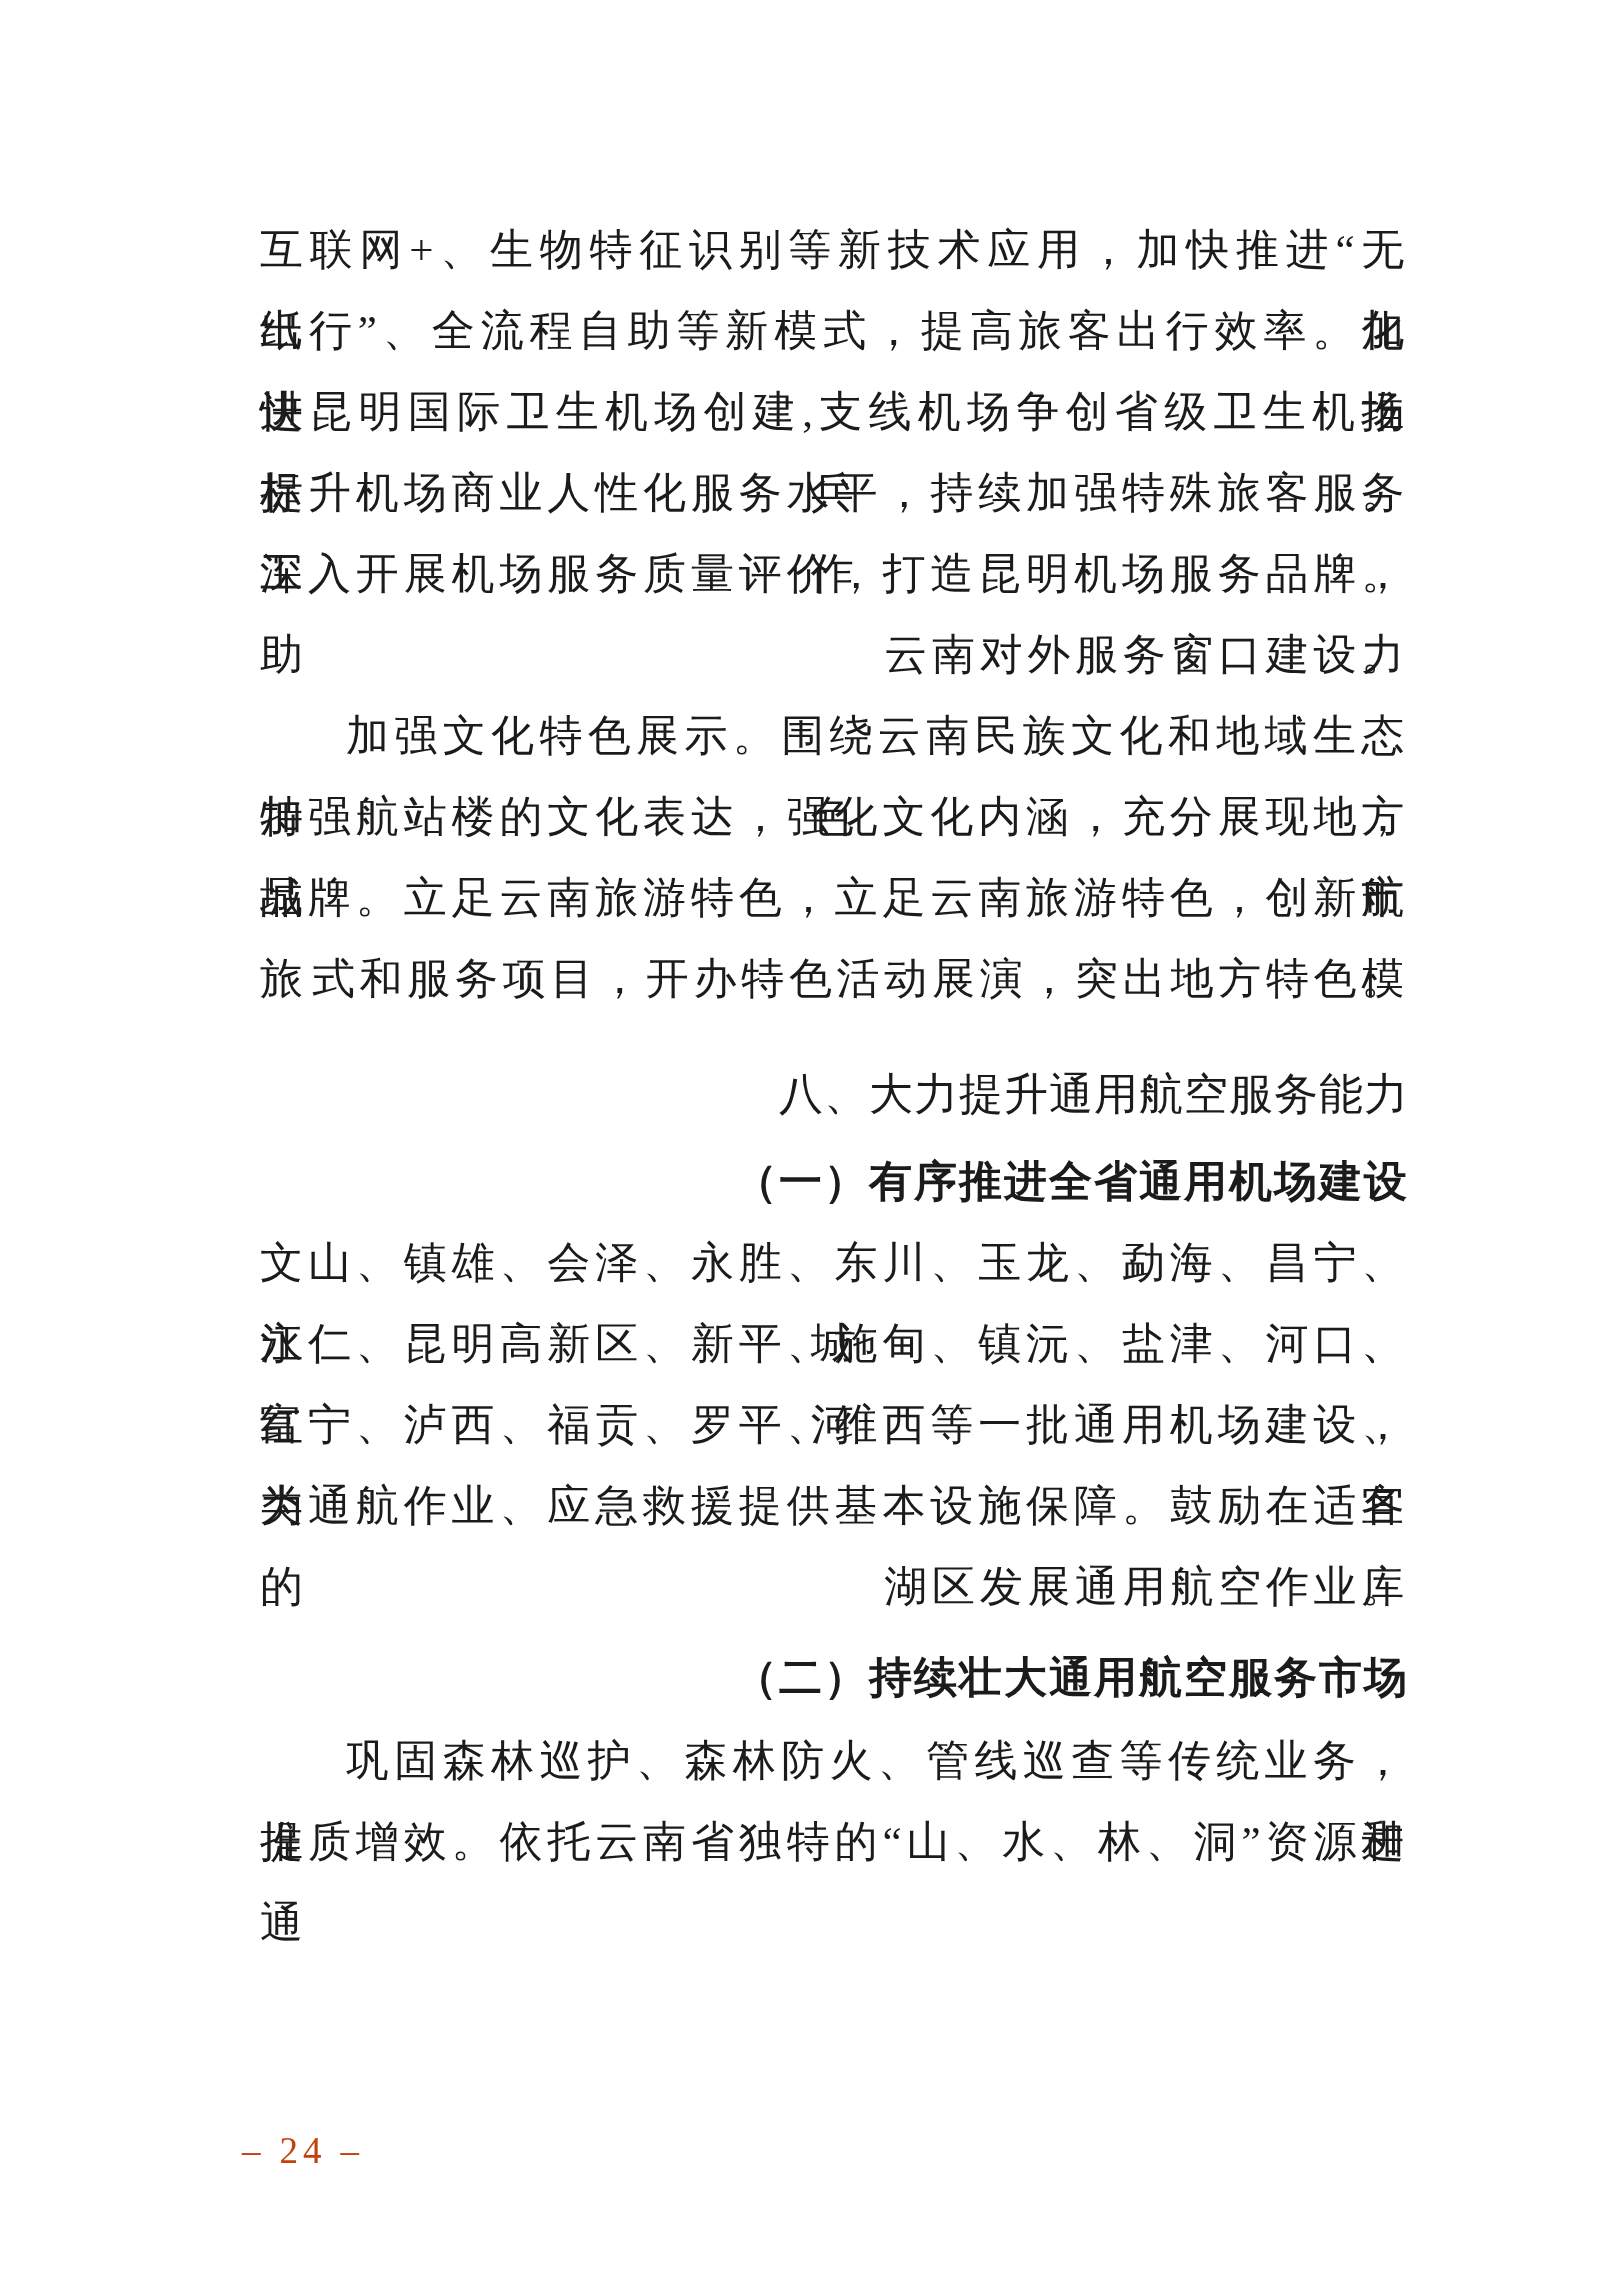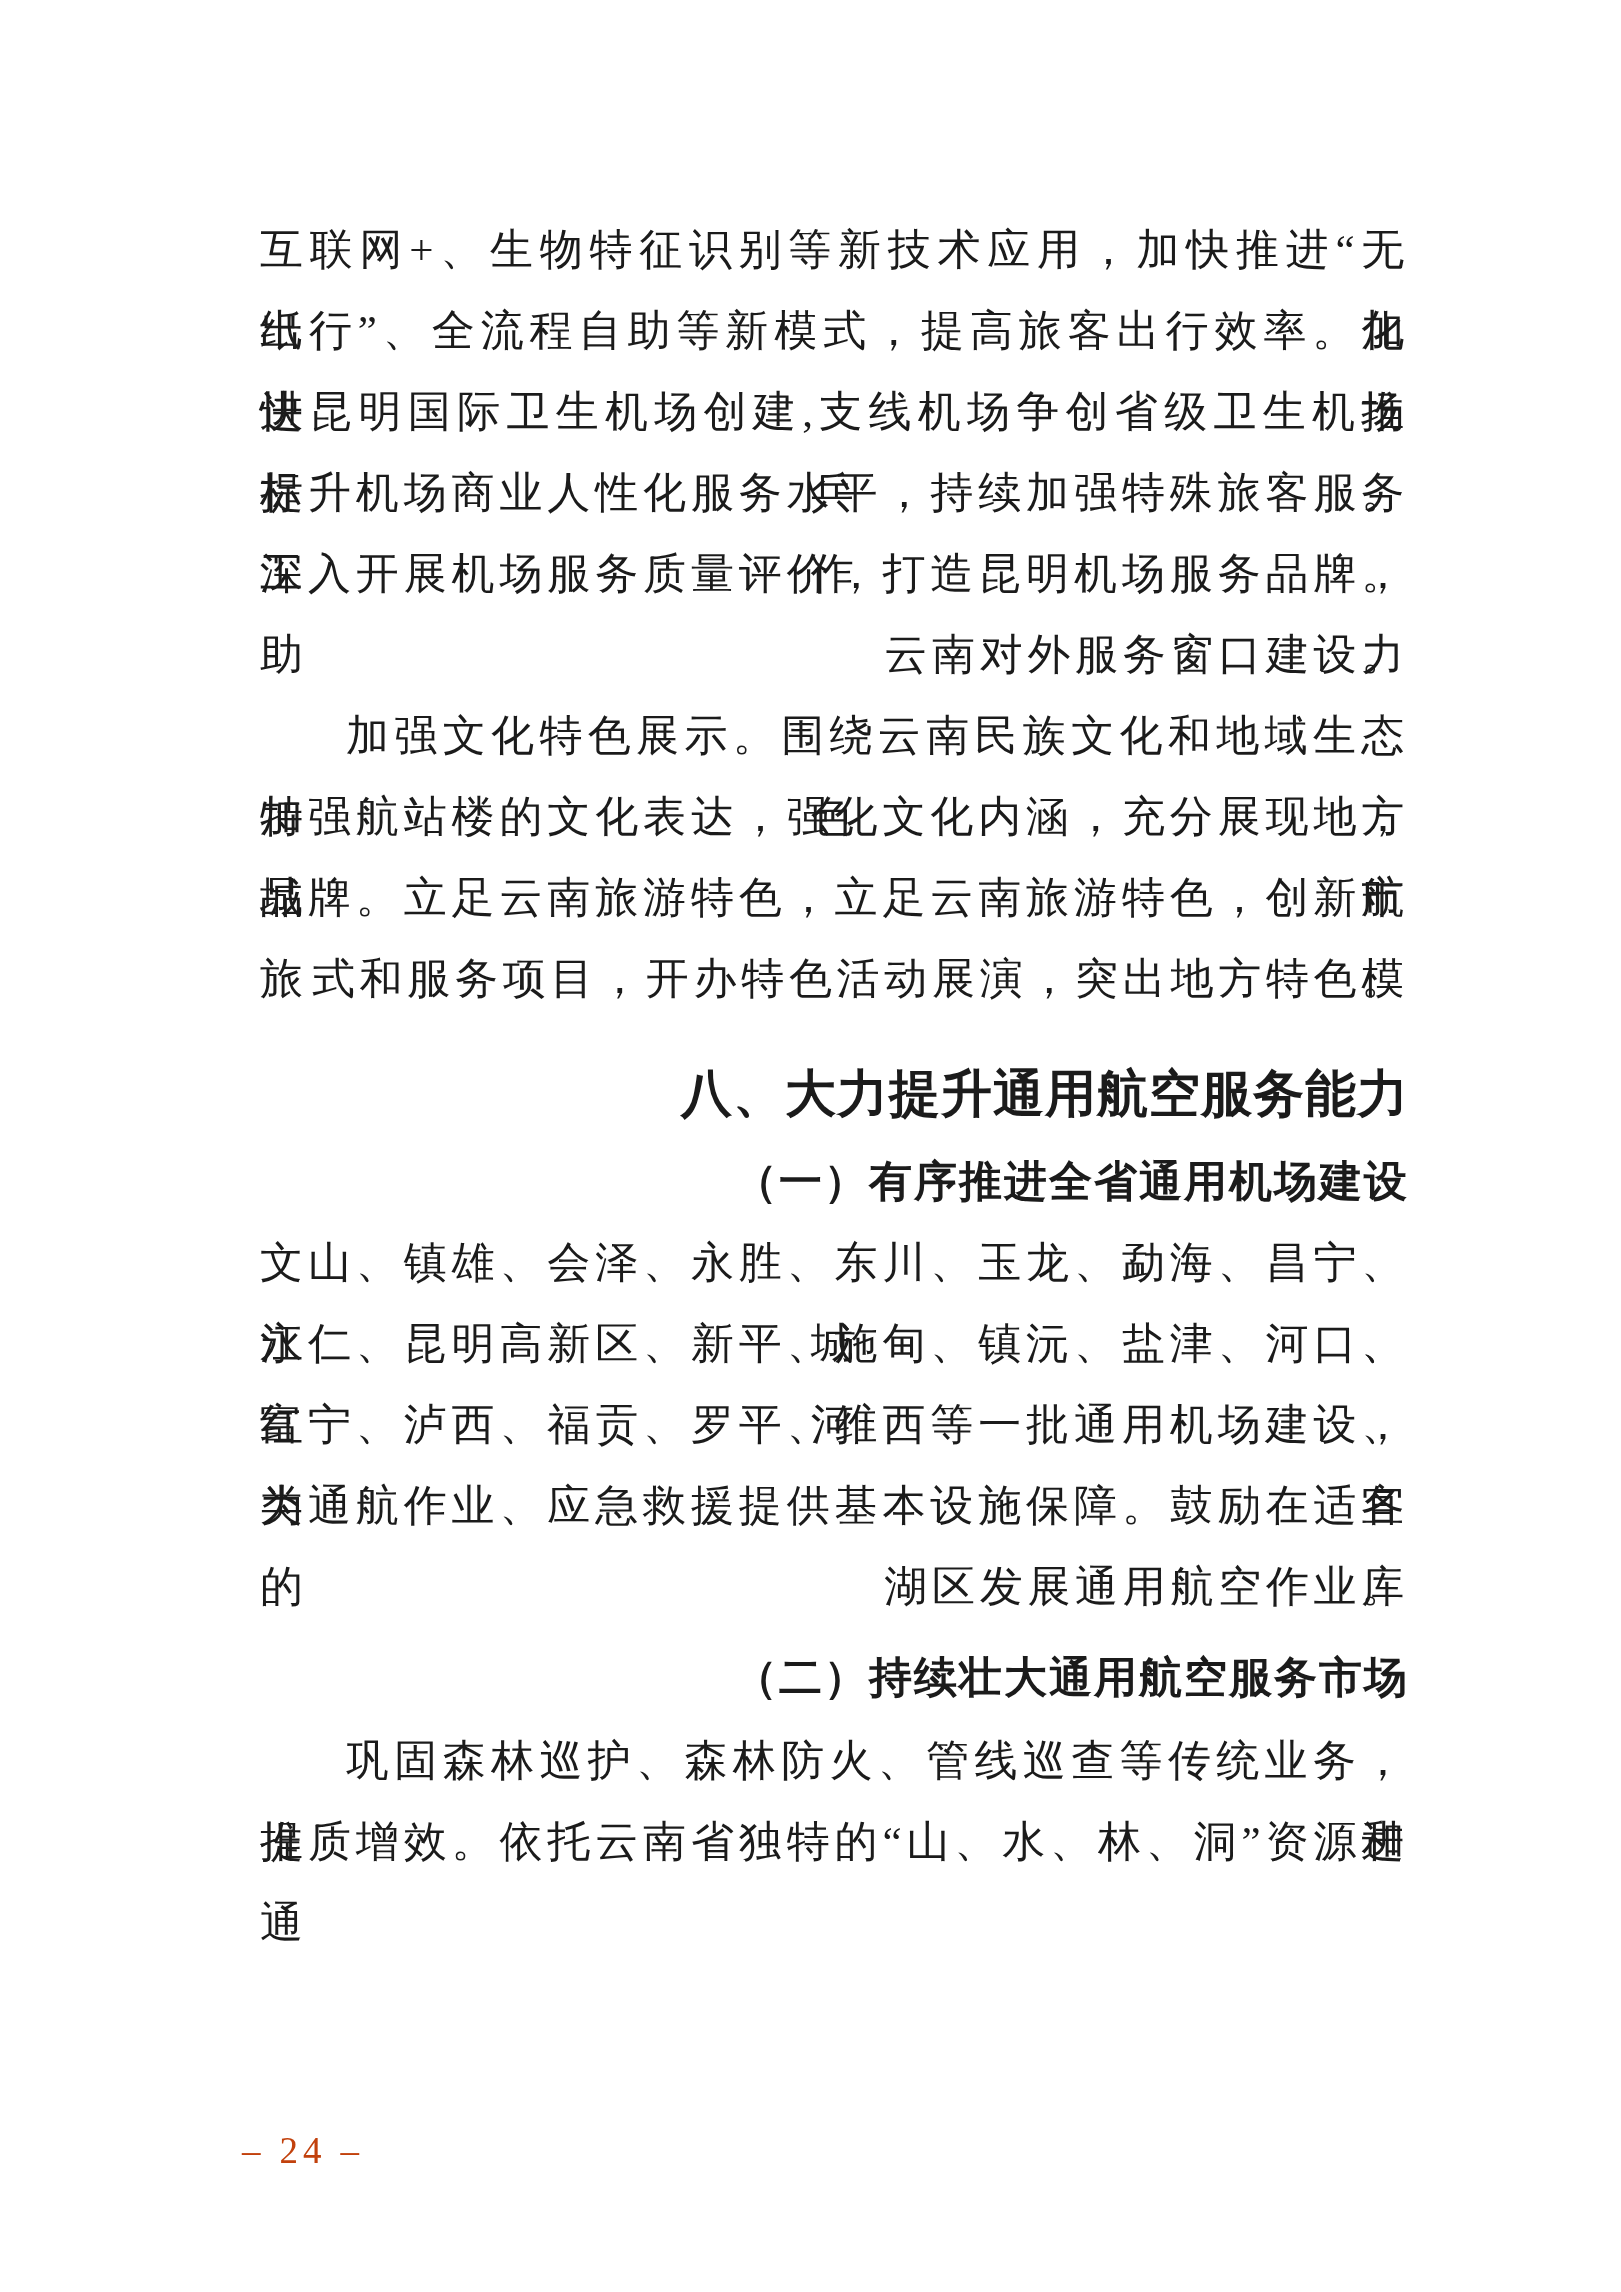--- a/index.html
+++ b/index.html
@@ -37,22 +37,22 @@
     text-align-last: justify;
     white-space: normal;
   }
   
   .indent {
     text-indent: 86px;
   }
   .heading-1 {
     margin-top: 34px;
     font-family: "Liberation Sans", "DejaVu Sans", sans-serif;
-    font-weight: bold;
-    font-size: 51px;
+    font-weight: normal;
+    font-size: 44px;
     letter-spacing: 1px;
   }
   .heading-2 {
     margin-top: 6.9px;
     font-weight: bold;
     font-size: 43px;
     letter-spacing: 2px;
   }
   .heading-3 {
     margin-top: 9.8px;

